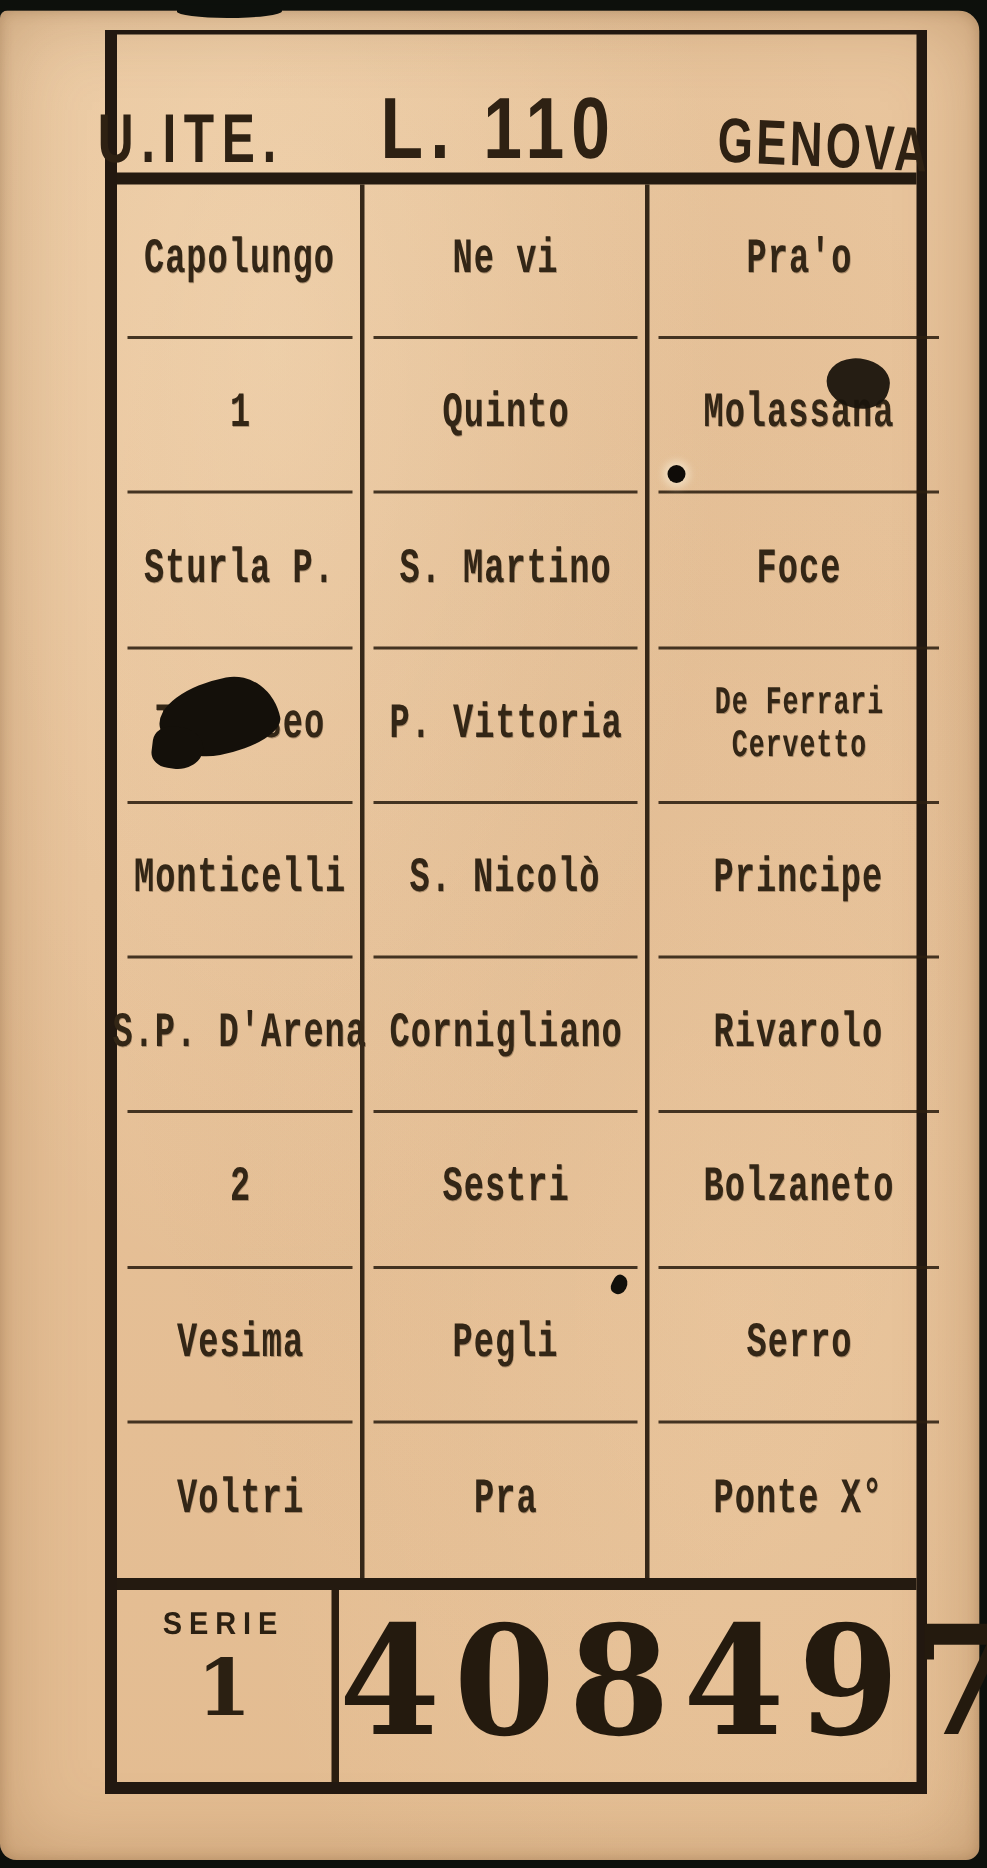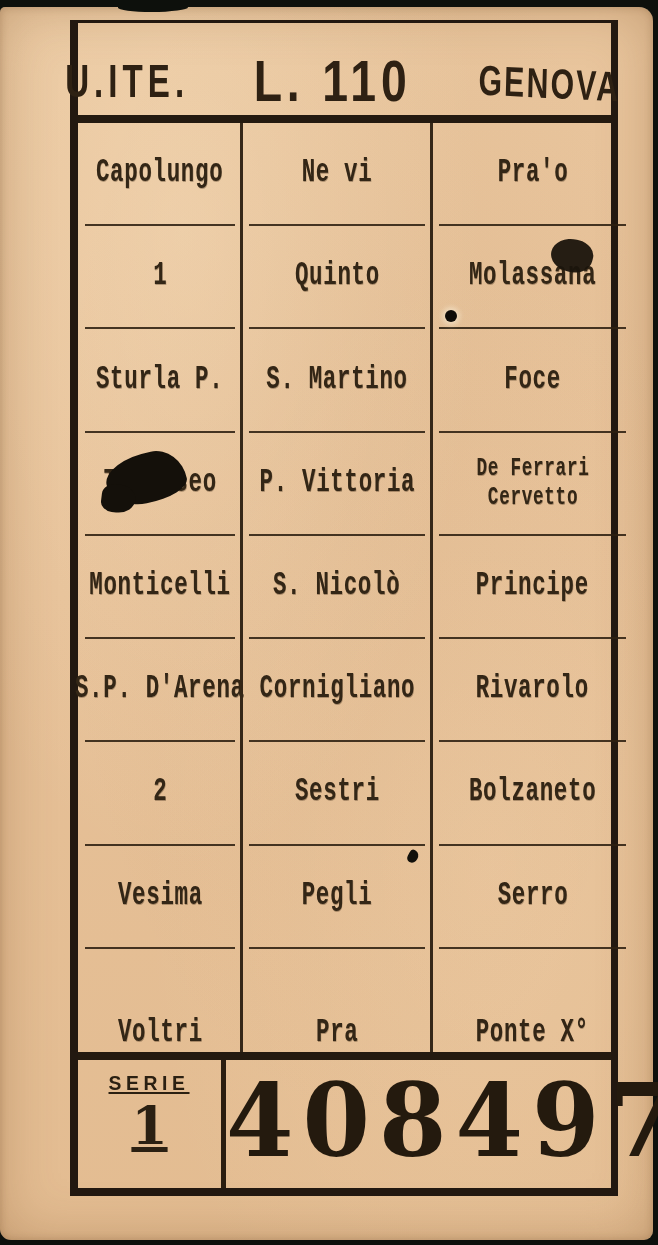--- a/index.html
+++ b/index.html
@@ -35,21 +35,21 @@
     width:548px;height:1176px;
     box-sizing:border-box;
     border-style:solid;border-color:#221810;
     border-width:3px 7px 8px 8px;
     display:flex;flex-direction:column;
   }
   
   .header{
     height:100px;flex:0 0 auto;
     border-bottom:8px solid #241a10;
-    display:flex;justify-content:center;align-items:center;
+    display:flex;justify-content:center;align-items:flex-end;
     gap:20px;padding-top:24px;box-sizing:border-box;
     color:#2e2113;
   }
   .header span{display:inline-block;white-space:pre;line-height:1;font-weight:bold;}
   .company{font-size:46px;letter-spacing:7px;transform:scaleX(.72);}
   .fare{font-size:58px;letter-spacing:6px;transform:scaleX(.80);}
   .city{font-size:42px;letter-spacing:3px;transform:scaleX(.72) rotate(2deg) translateY(3px);}
   
   .grid{
     flex:1 1 auto;position:relative;
@@ -61,41 +61,40 @@
   .vline-1{left:162px;}
   .vline-2{left:352px;}
   .cell{
     margin:0 7px;
     border-bottom:2px solid rgba(44,31,16,.88);
     display:flex;align-items:center;justify-content:center;
     color:#33261637;
     color:#332616;
     font-family:Liberation Mono, monospace;
   }
-  .cell:nth-last-child(-n+3){border-bottom:none;align-items:flex-end;}
+  .cell:nth-last-child(-n+3){border-bottom:none;}
   .cell span{
     display:block;white-space:pre;text-align:center;
     font-weight:bold;font-size:33px;line-height:1.12;
     letter-spacing:1px;
     transform:scaleX(.68);
     text-shadow:0.6px 0.8px 0 rgba(60,40,20,.35);
   }
   .cell.small span{font-size:26px;}
   
   .footer{
     flex:0 0 auto;height:128px;
     border-top:8px solid #241a10;
     display:flex;color:#2b2012;
   }
   .serie-box{
     width:148px;flex:0 0 auto;box-sizing:border-box;
     border-right:5px solid #2a1d0f;
     display:flex;flex-direction:column;align-items:center;
     padding-top:11px;
-    text-decoration:underline;
   }
   .serie-label{
     font-size:21px;font-weight:bold;letter-spacing:5px;
     transform:scaleX(.92);
   }
   .serie-value{
     font-family:"DejaVu Serif", serif;font-weight:bold;
     font-size:52px;line-height:1.1;margin-top:2px;
   }
   .serial{

